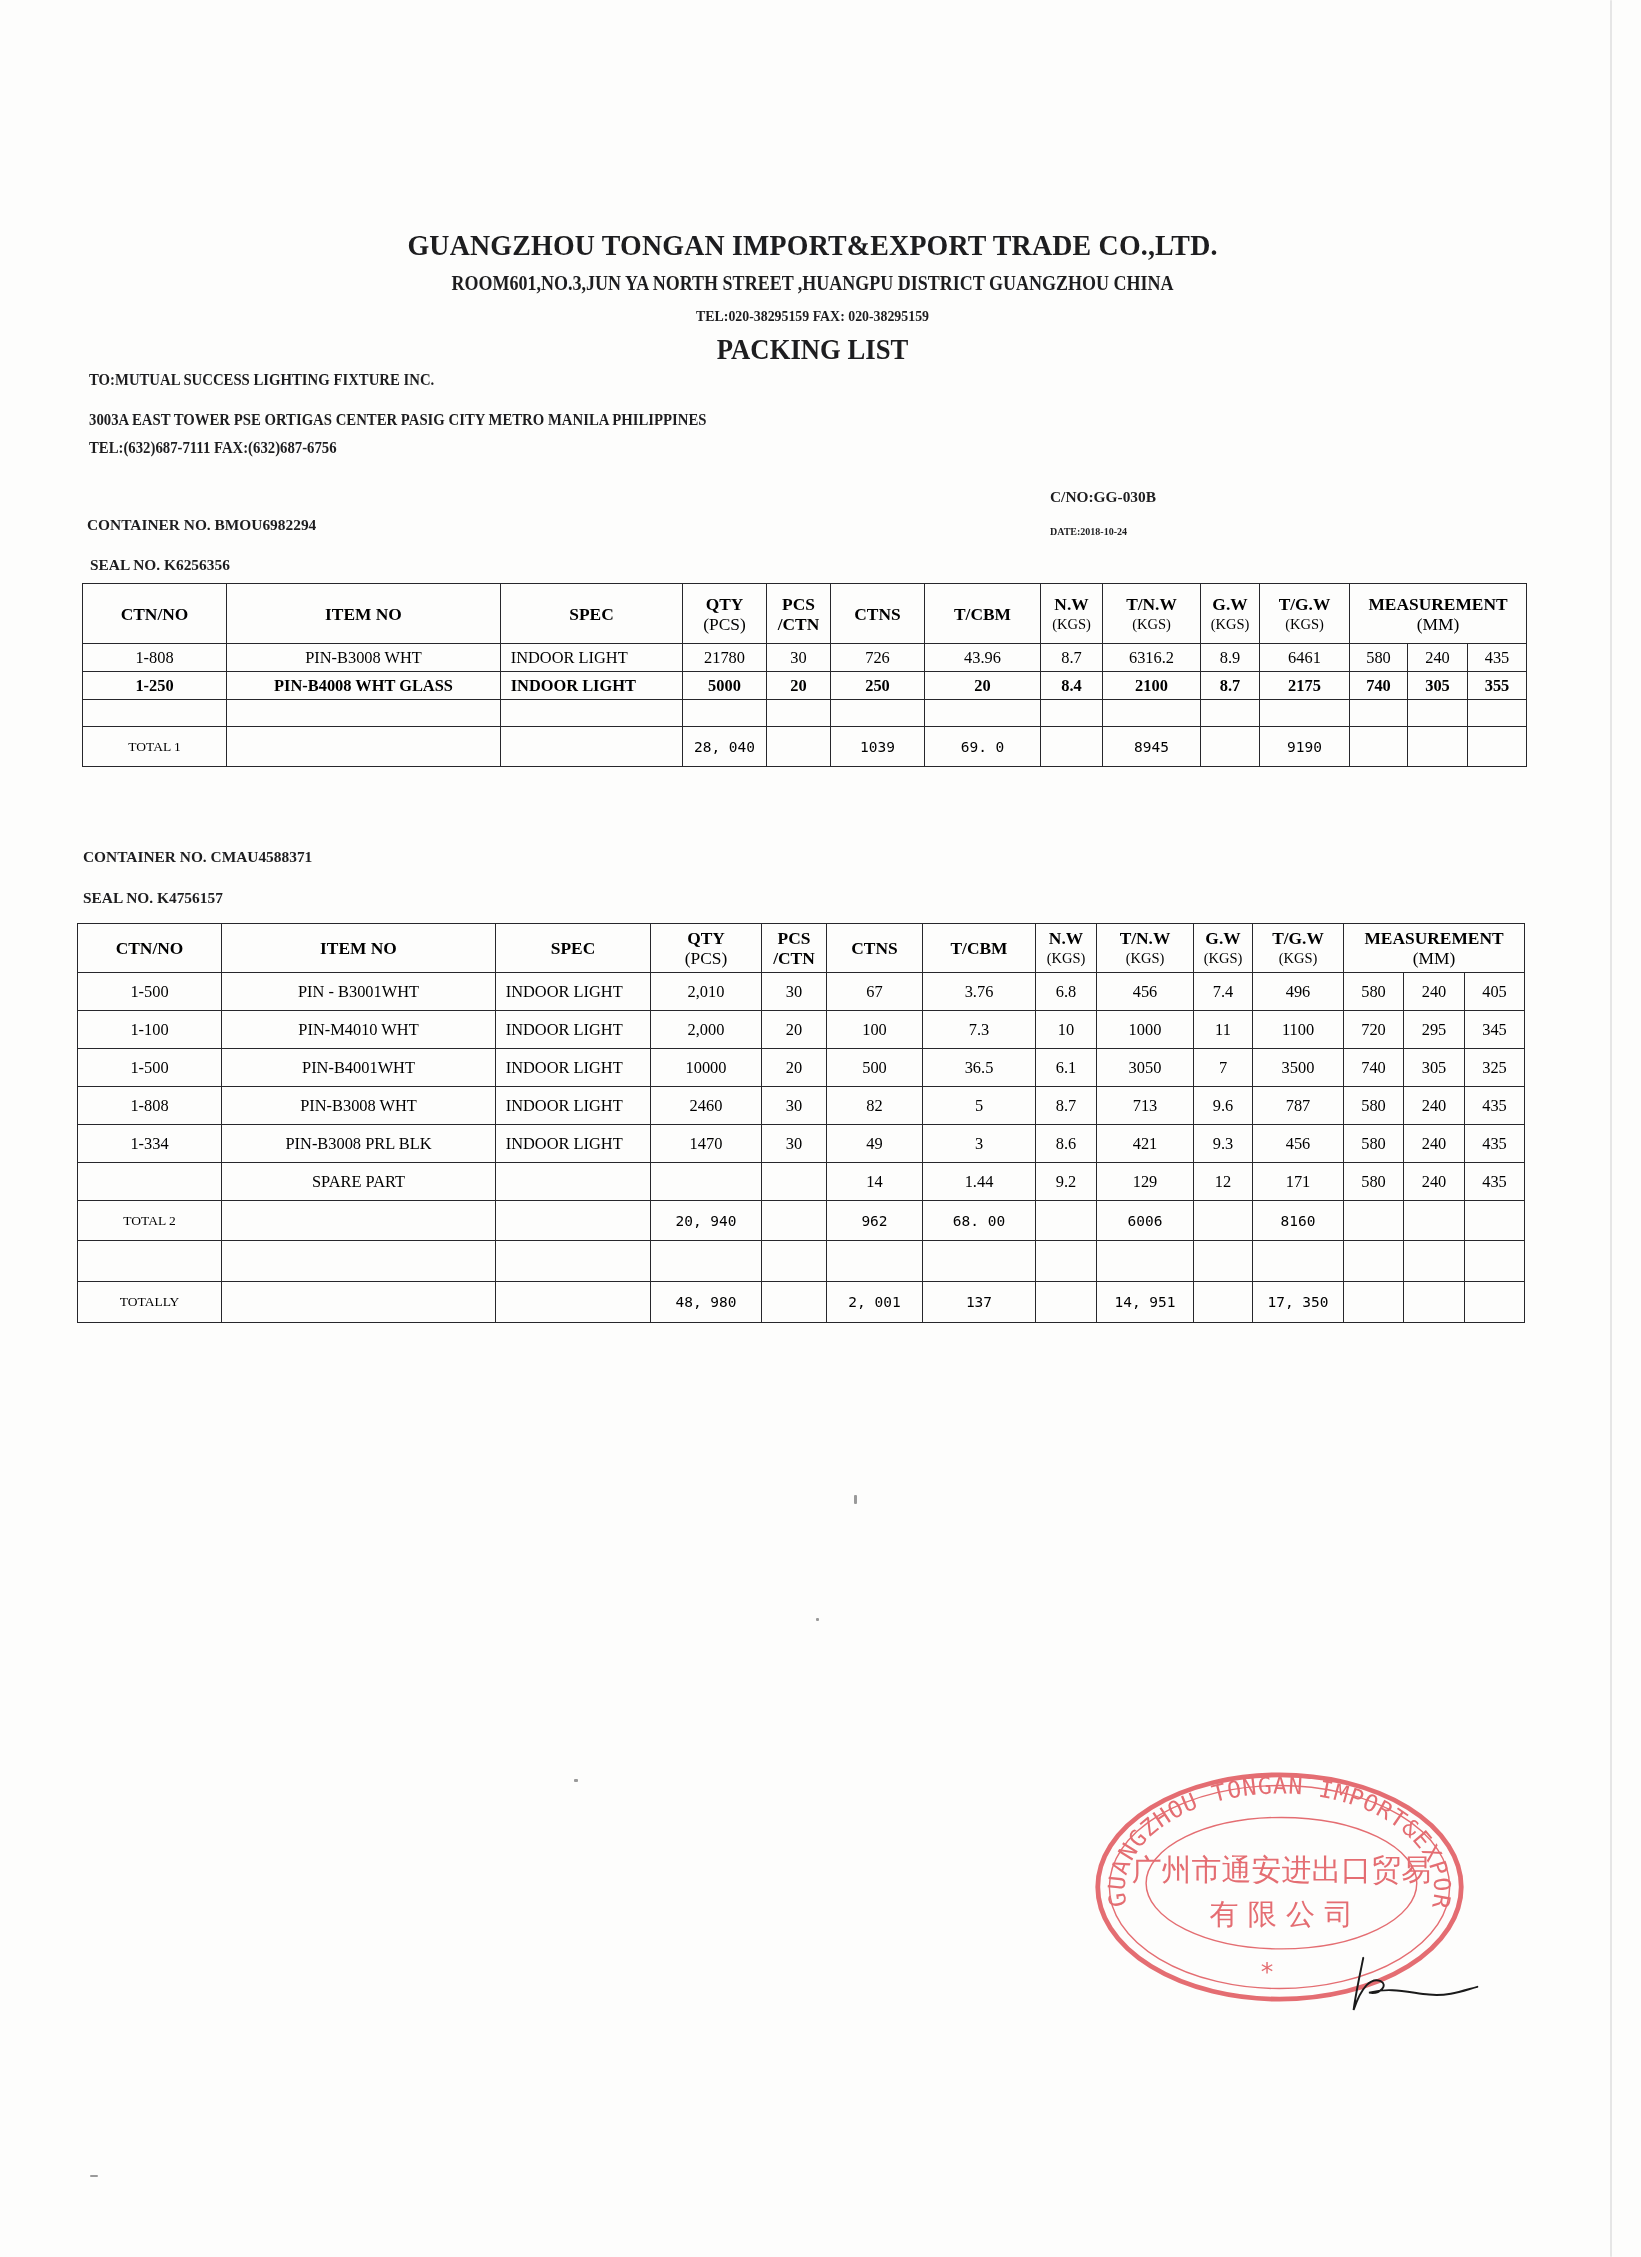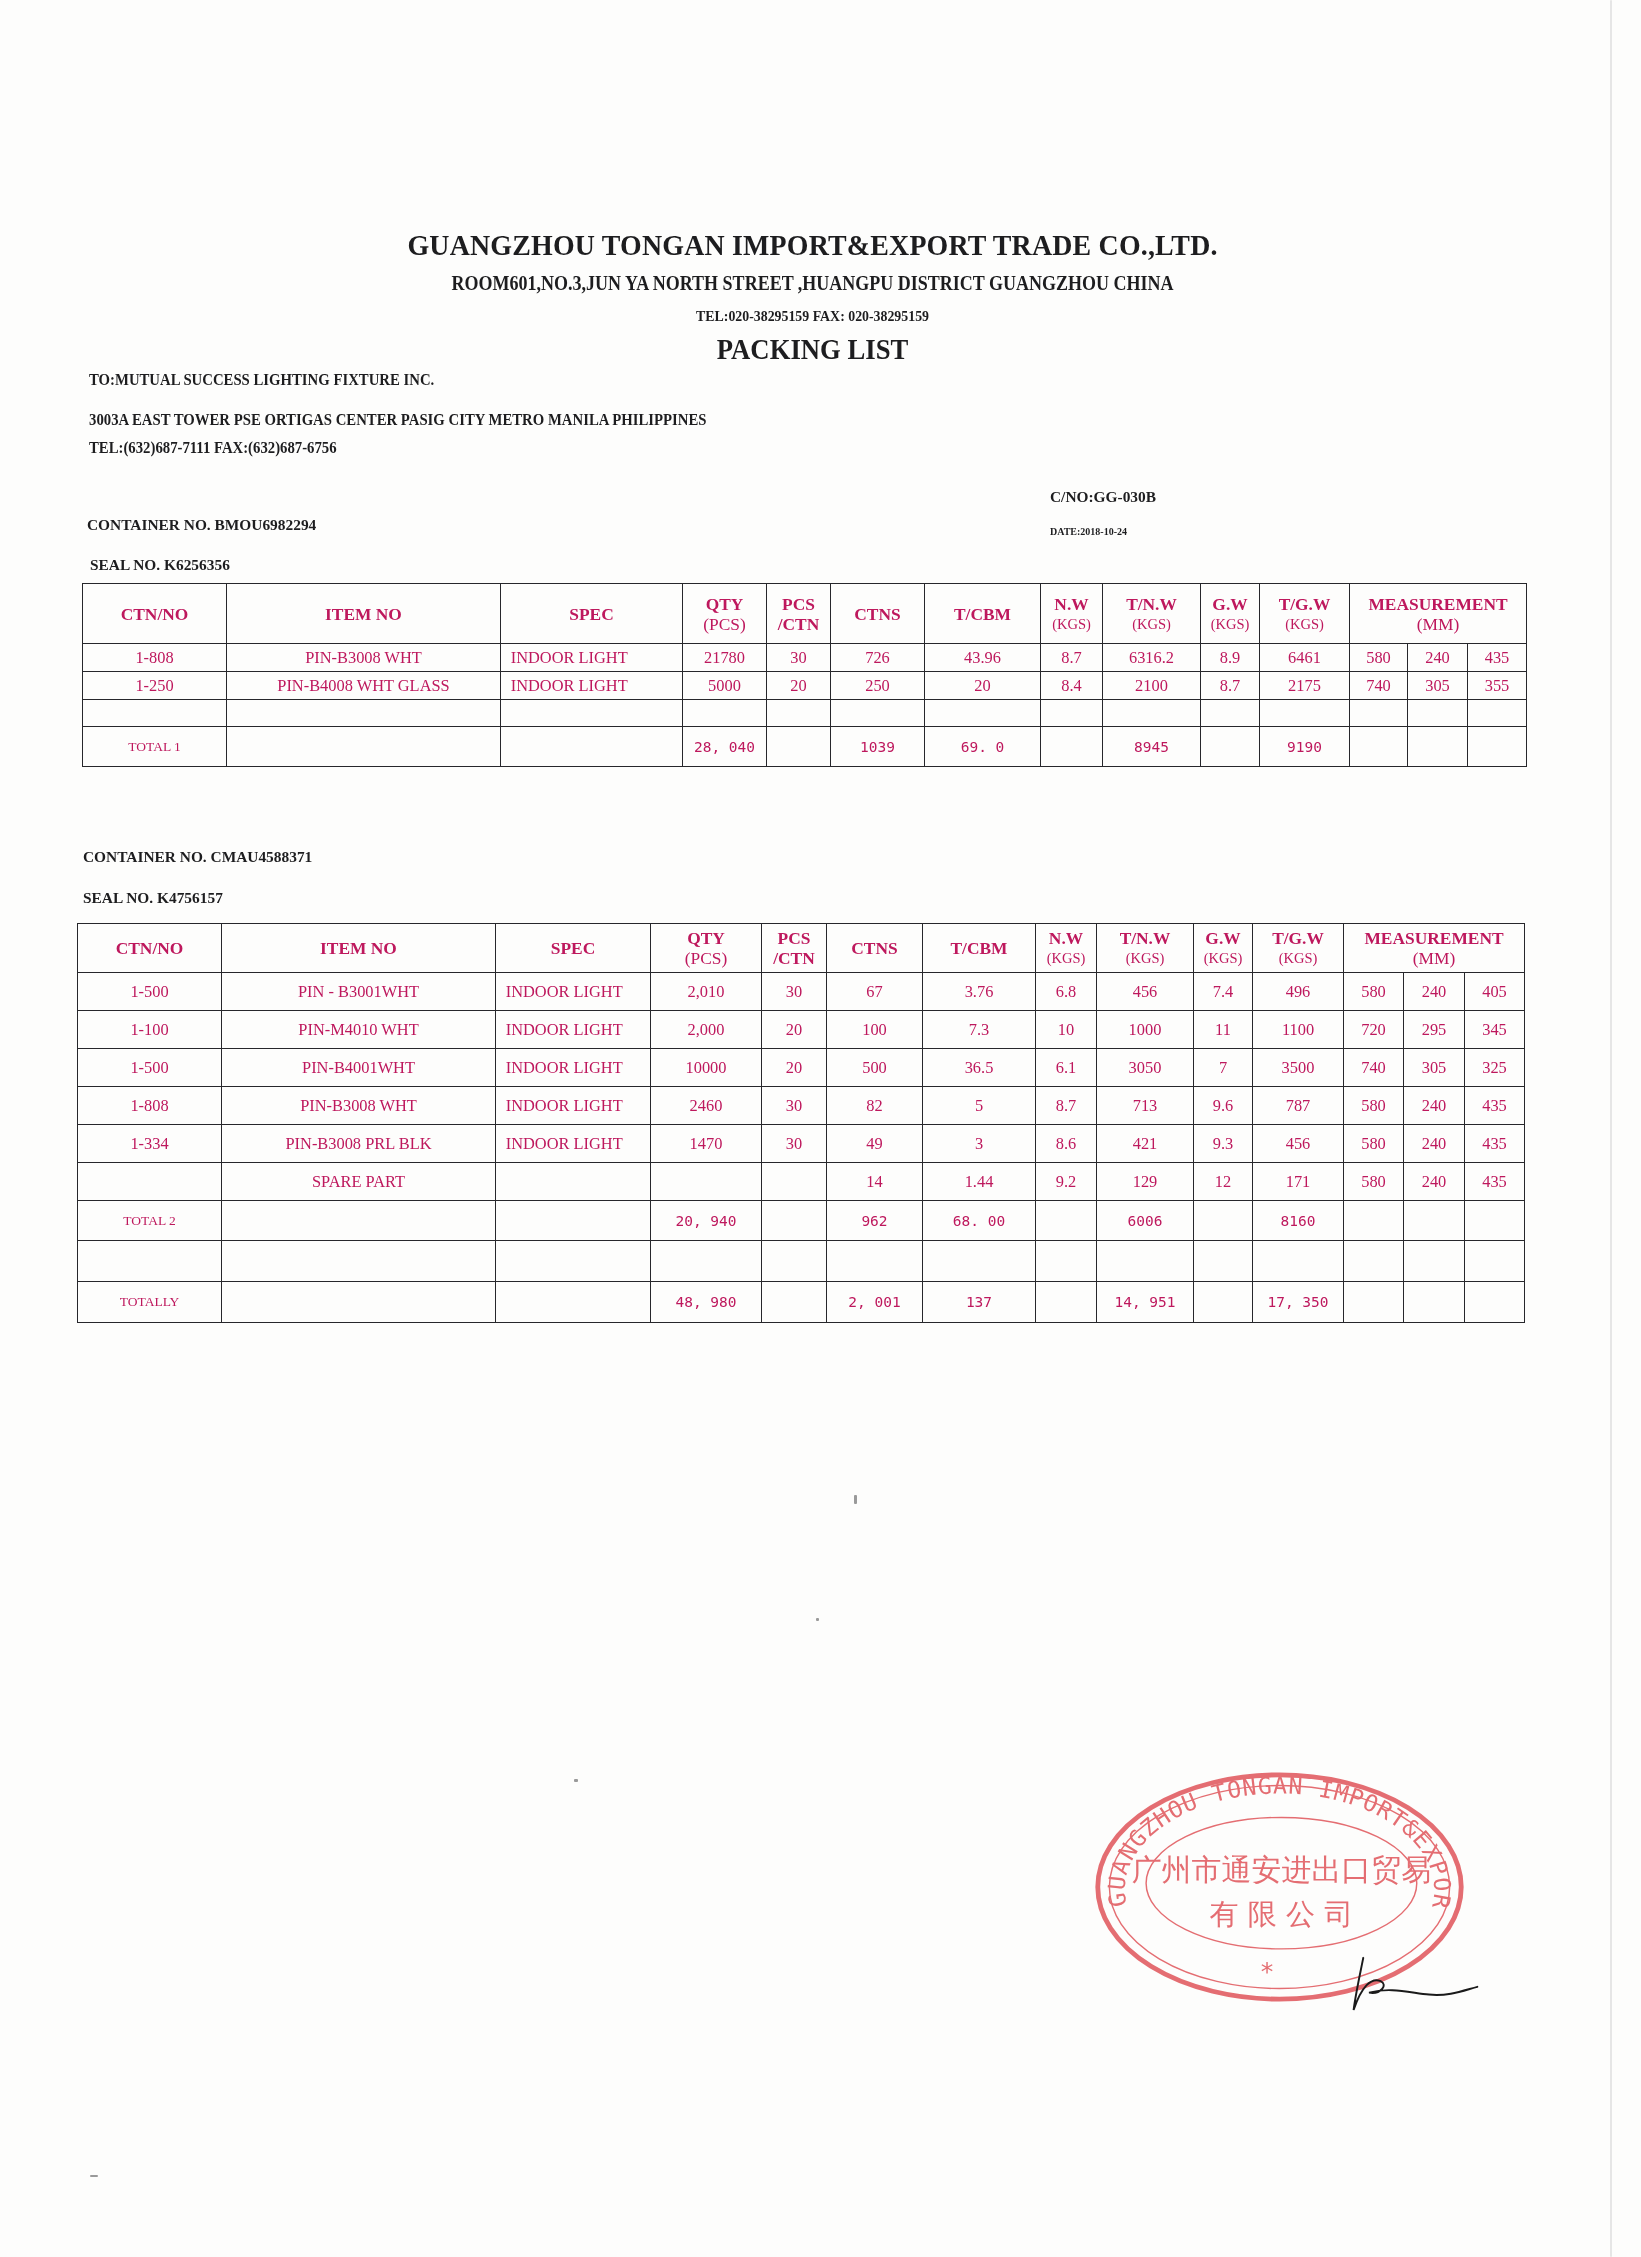--- a/index.html
+++ b/index.html
@@ -12,21 +12,21 @@
   .abs { position:absolute; white-space:nowrap; }
   .hdr-company { left:0; width:1625px; top:228px; text-align:center; font-size:30px; font-weight:bold; letter-spacing:0.2px; transform:scaleX(0.93); transform-origin:813px 0; }
   .hdr-address { left:0; width:1625px; top:272px; text-align:center; font-size:20px; font-weight:bold; transform:scaleX(0.9); transform-origin:813px 0; }
   .hdr-tel { left:0; width:1625px; top:307px; text-align:center; font-size:15.4px; font-weight:bold; transform:scaleX(0.9); transform-origin:813px 0; }
   .hdr-title { left:0; width:1625px; top:333px; text-align:center; font-size:29px; font-weight:bold; transform:scaleX(0.92); transform-origin:813px 0; }
   .to-line { left:89px; font-size:16.4px; font-weight:bold; transform:scaleX(0.9); transform-origin:0 0; }
   .meta { font-size:16.4px; font-weight:bold; }
 
   table.pl {
     position:absolute; border-collapse:collapse; table-layout:fixed;
-    font-family:"Liberation Serif", serif; font-size:16.4px; color:#be185d;
+    font-family:"Liberation Serif", serif; font-size:16.4px; color:#000000;
   }
   table.pl td, table.pl th {
     border:1.5px solid #27272b; padding:0; text-align:center; vertical-align:middle;
     overflow:hidden; white-space:nowrap;
   }
   table.pl th { font-weight:bold; font-size:17.4px; line-height:20px; }
   table.pl th .sub { font-weight:normal; font-size:14.5px; display:block; }
   table.pl td.total-label { font-family:Liberation Serif, serif; font-size:13.5px; }
   table.pl td.mono { font-family:"DejaVu Sans Mono", "Liberation Mono", monospace; font-size:14.5px; }
   table.pl tr { }
@@ -96,21 +96,21 @@
         <td>726</td>
         <td>43.96</td>
         <td>8.7</td>
         <td>6316.2</td>
         <td>8.9</td>
         <td>6461</td>
         <td>580</td>
         <td>240</td>
         <td>435</td>
       </tr>
-      <tr style="height: 28px;">
+      <tr style="height: 28px; font-weight: bold;">
         <td>1-250</td>
         <td>PIN-B4008 WHT GLASS</td>
         <td style="text-align: left; padding-left: 9.7px;">INDOOR  LIGHT</td>
         <td>5000</td>
         <td>20</td>
         <td>250</td>
         <td>20</td>
         <td>8.4</td>
         <td>2100</td>
         <td>8.7</td>

